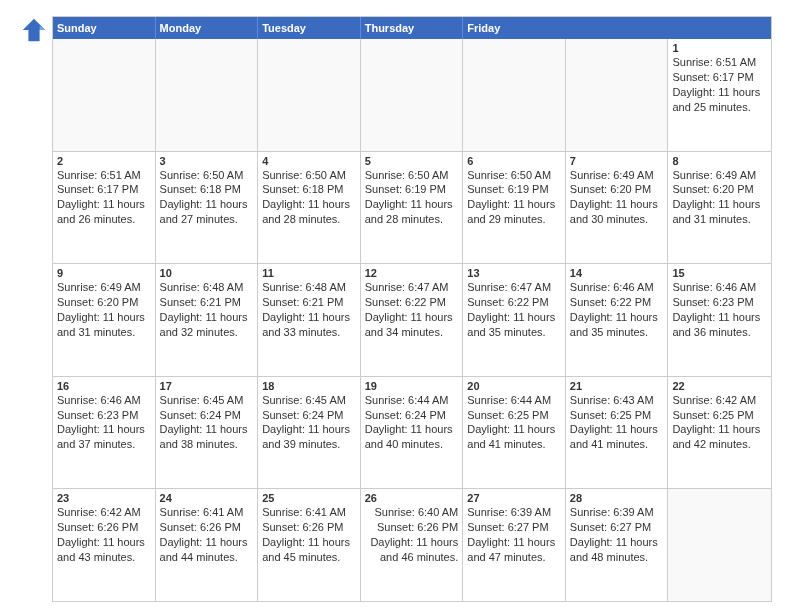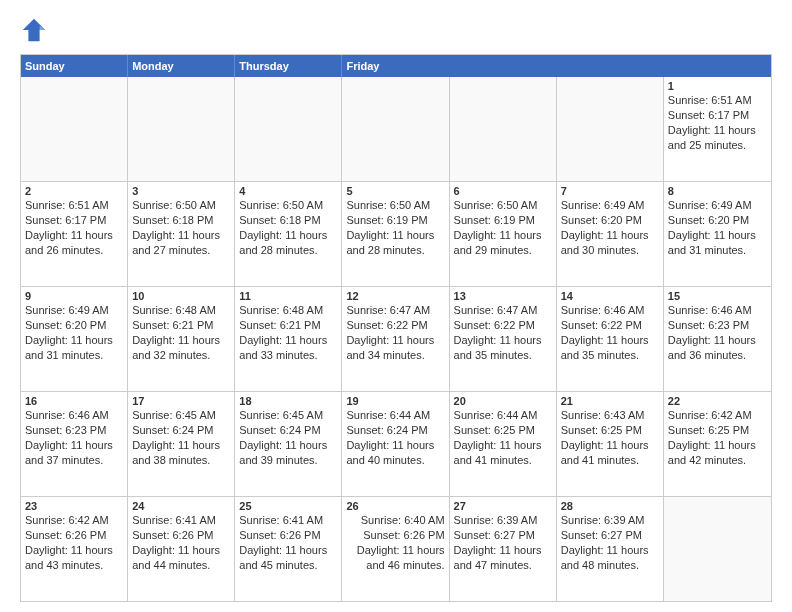--- a/index.html
+++ b/index.html
@@ -8,21 +8,21 @@
       background: #fff;
       width: 792px;
       height: 612px;
       overflow: hidden;
     }
     .page {
       width: 792px;
       height: 612px;
       padding: 16px 20px 10px 20px;
       display: flex;
-      flex-direction: column;
+      flex-direction: row;
     }
     .header {
       display: flex;
       justify-content: space-between;
       align-items: flex-start;
       margin-bottom: 10px;
     }
     .logo {
       display: flex;
       align-items: center;
@@ -127,20 +127,21 @@
     <div class="title-block">
       <div class="month-title"></div>
       <div class="location-title"></div>
     </div>
   </div>
 
   <div class="calendar">
     <div class="cal-header">
     <div class="cal-header-cell">Sunday</div>
         <div class="cal-header-cell">Monday</div>
+        <div class="cal-header-cell">Tuesday</div>
         <div class="cal-header-cell">Thursday</div>
         <div class="cal-header-cell">Friday</div>
       </div>
     <div class="cal-body">
     <div class="cal-row">
           <div class="cal-cell empty"></div>
           <div class="cal-cell empty"></div>
           <div class="cal-cell empty"></div>
           <div class="cal-cell empty"></div>
           <div class="cal-cell empty"></div>

